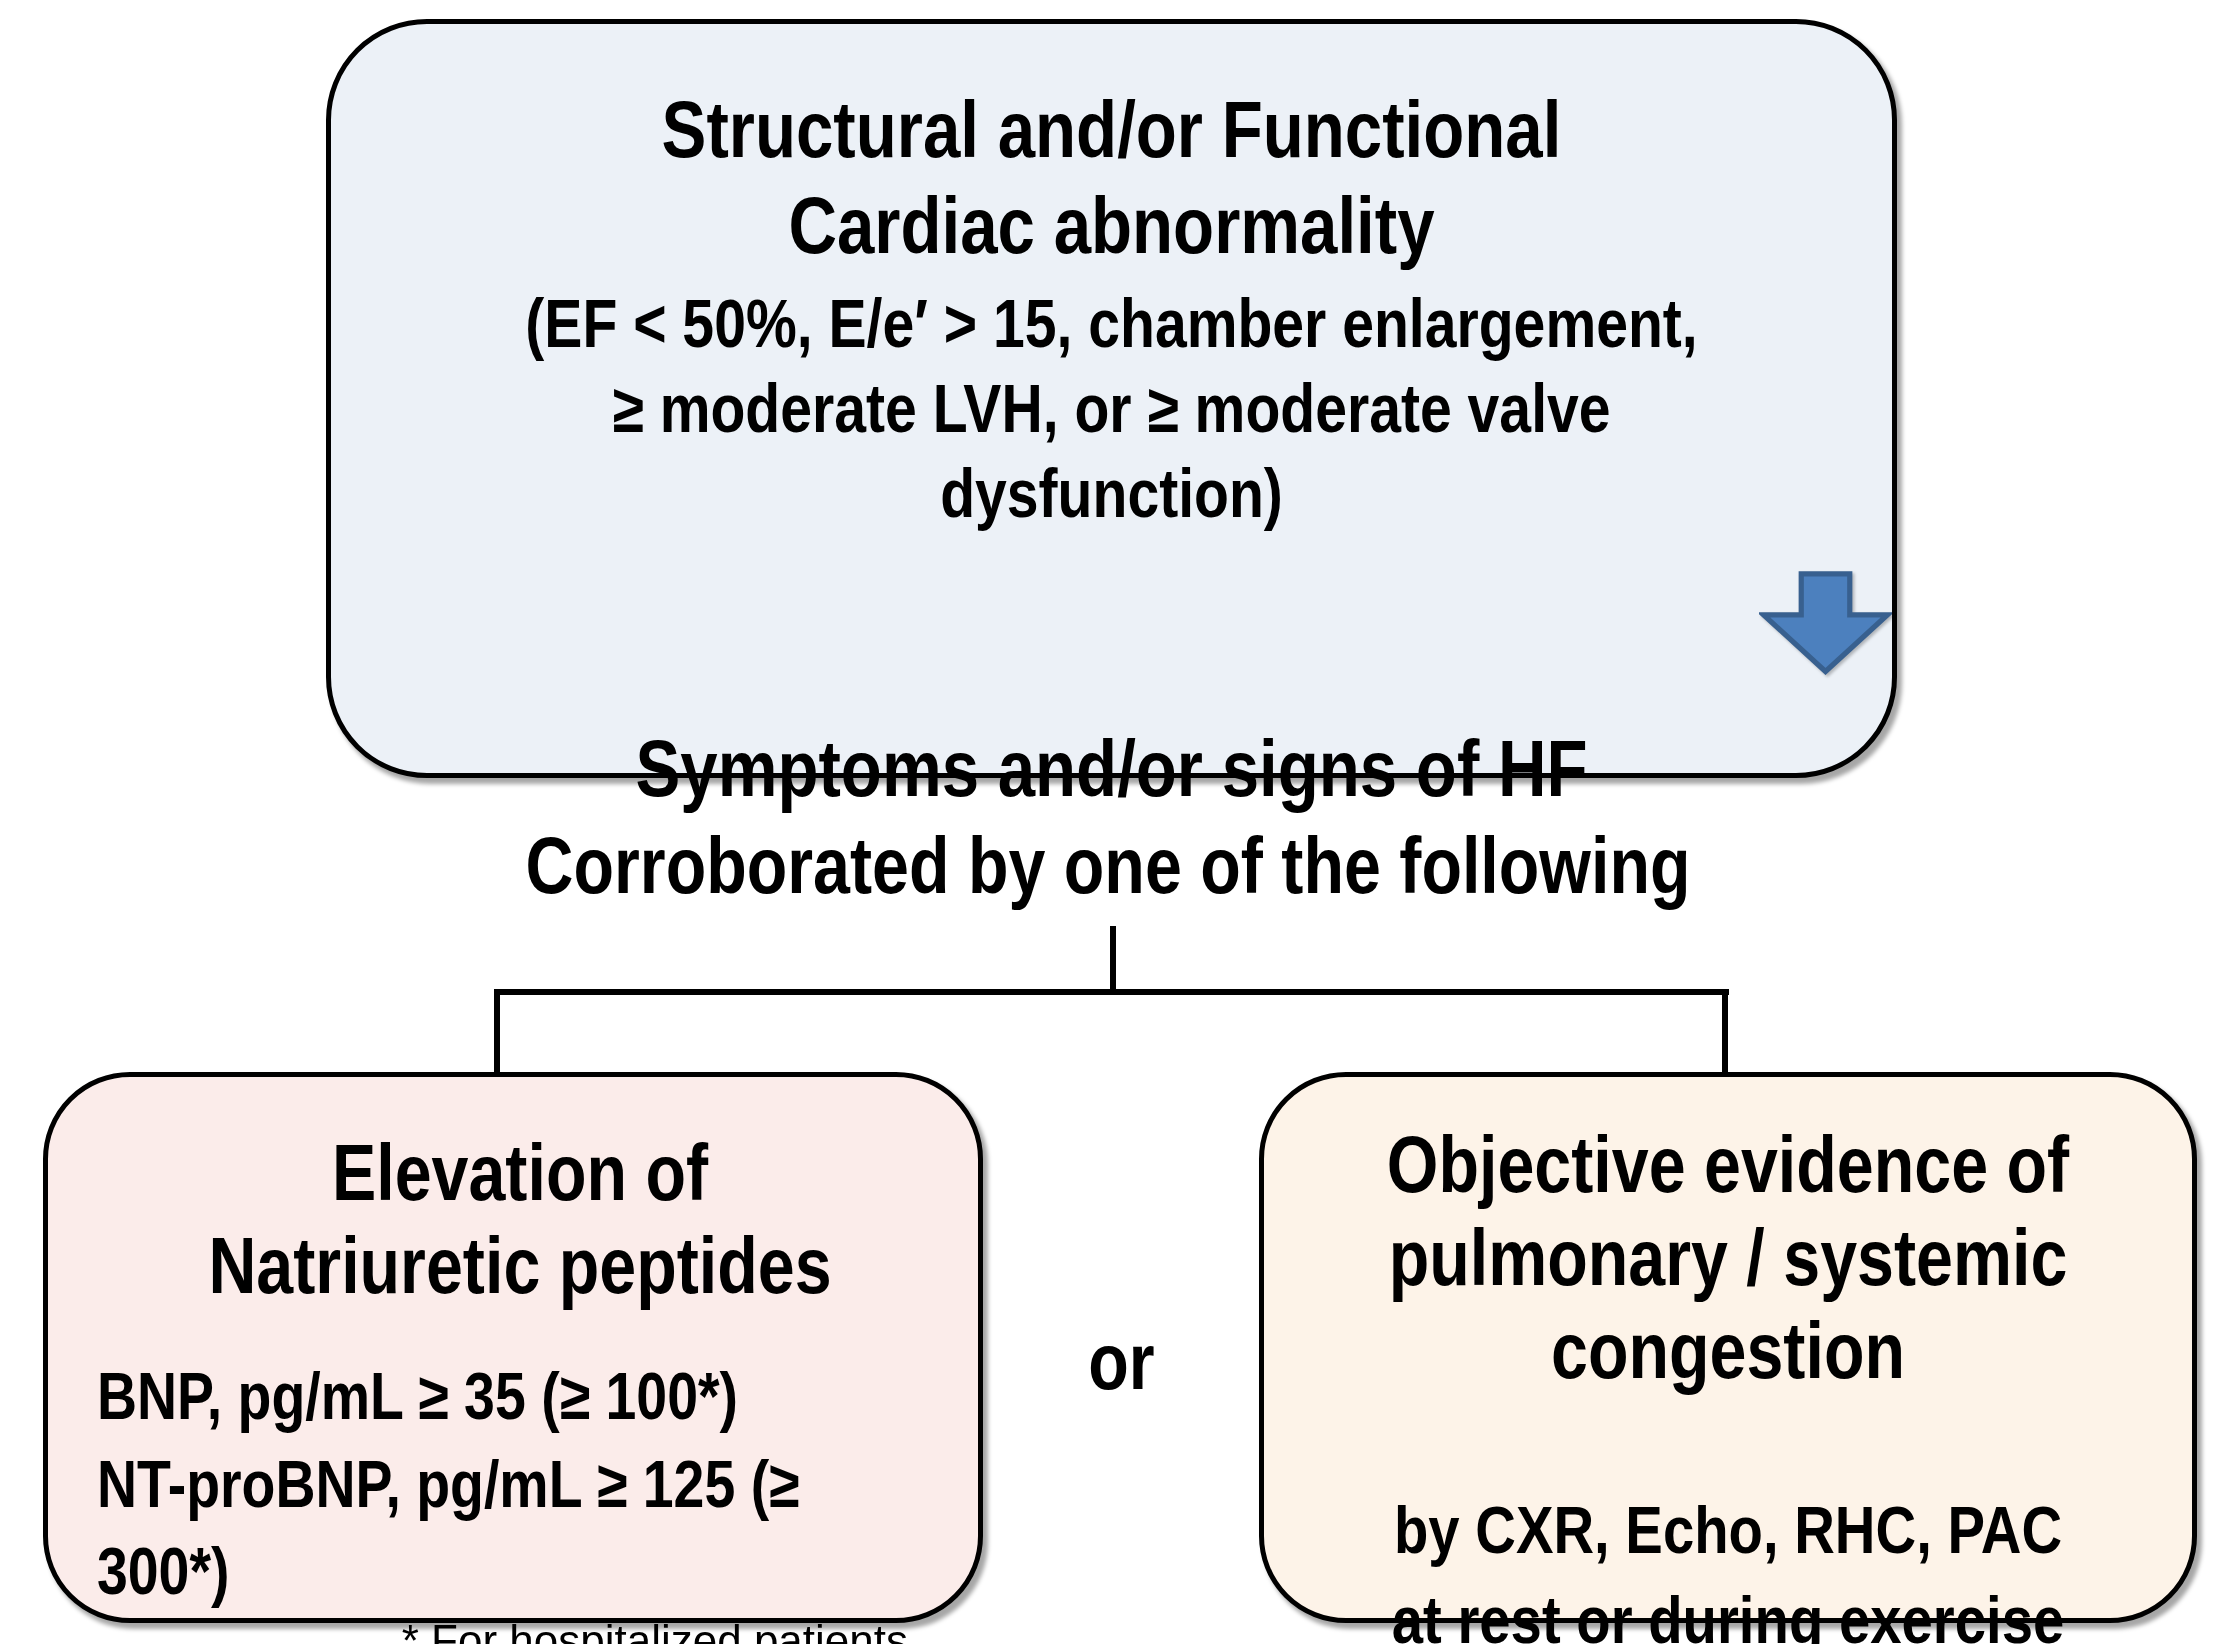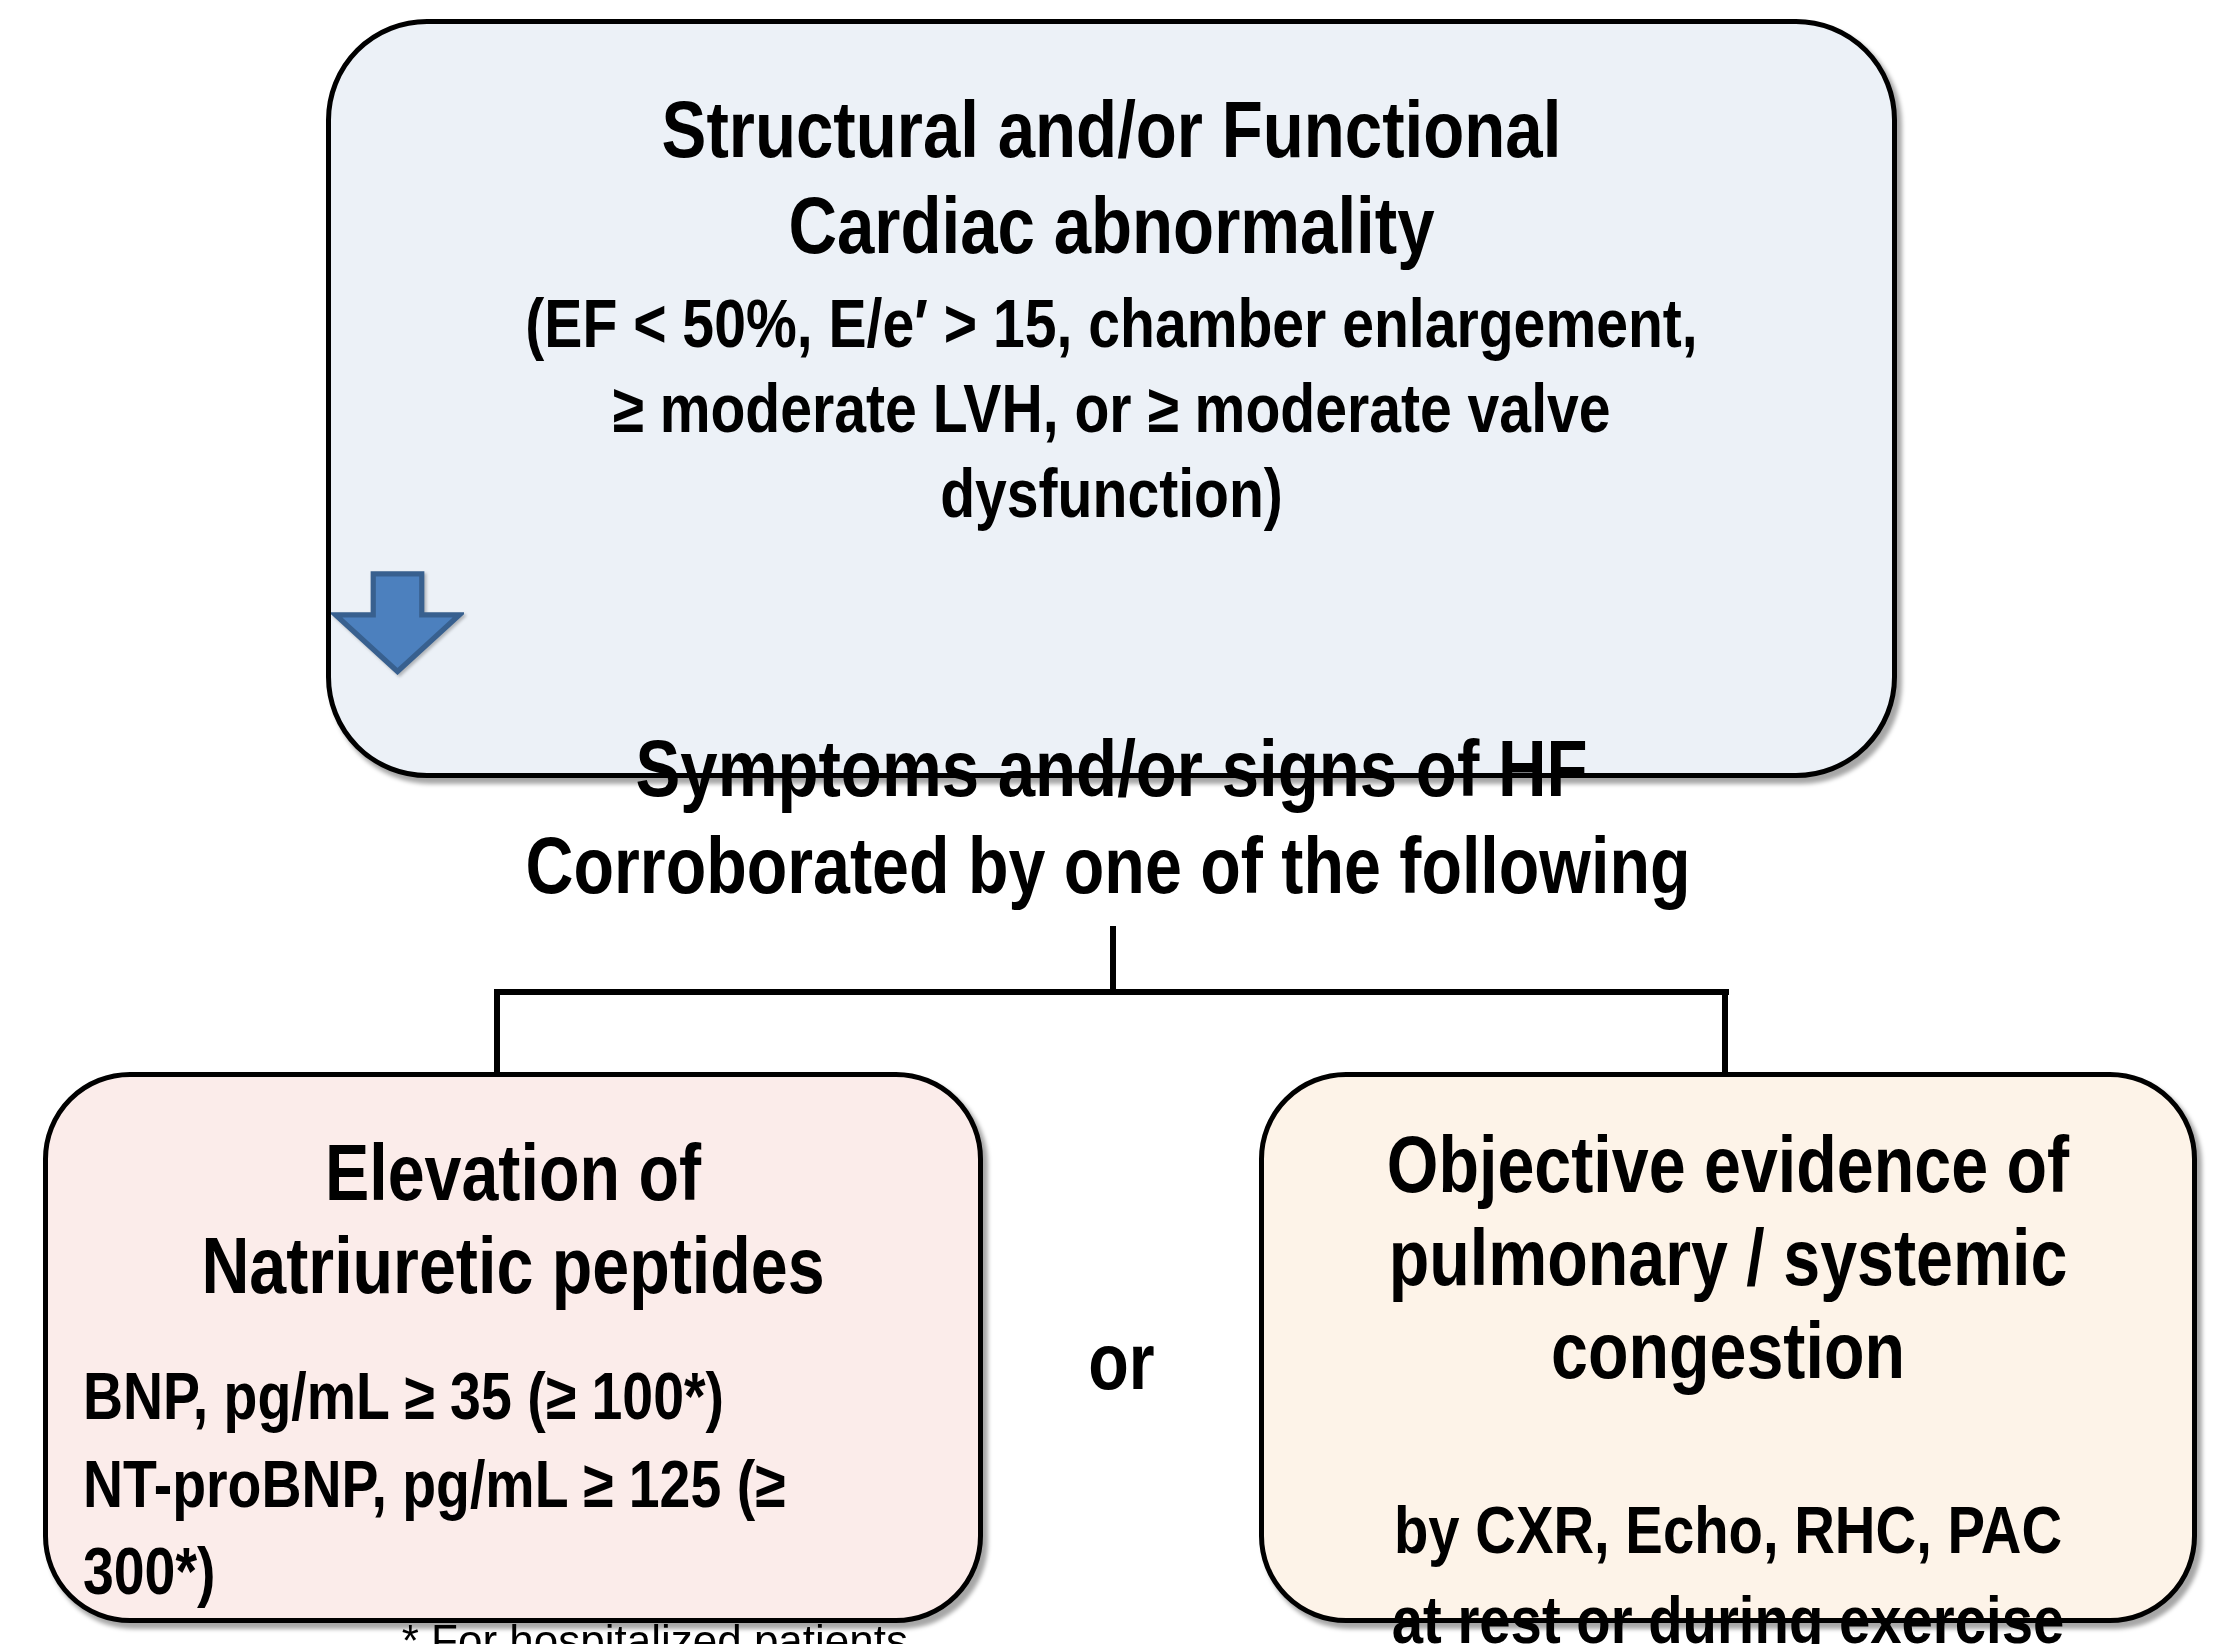--- a/index.html
+++ b/index.html
@@ -11,36 +11,36 @@
     font-family: "Liberation Sans", "DejaVu Sans", sans-serif;
     color: #000000;
     overflow: hidden;
   }
   .box {
     position: absolute;
     box-sizing: border-box;
     border: 5.8px solid #000000;
     display: flex;
     flex-direction: column;
-    align-items: flex-start;
+    align-items: flex-end;
     box-shadow: 4.6px 5.8px 4.6px rgba(0,0,0,0.35);
   }
   .top-box {
     left: 326px; top: 18.5px;
     width: 1571px; height: 759px;
     background: #ecf1f7;
     border-radius: 101px;
     padding-top: 58px;
   }
   .left-box {
     left: 43px; top: 1072px;
     width: 940px; height: 551px;
     background: #fbecea;
     border-radius: 87px;
-    padding: 49px 29px 23px 29px;
+    padding: 49px 29px 23px 43px;
   }
   .right-box {
     left: 1259px; top: 1072px;
     width: 938px; height: 551px;
     background: #fdf3e8;
     border-radius: 87px;
     padding: 41px 23px 23px 23px;
     gap: 44px;
   }
   .txt { font-weight: bold; text-align: center; width: 100%; }

